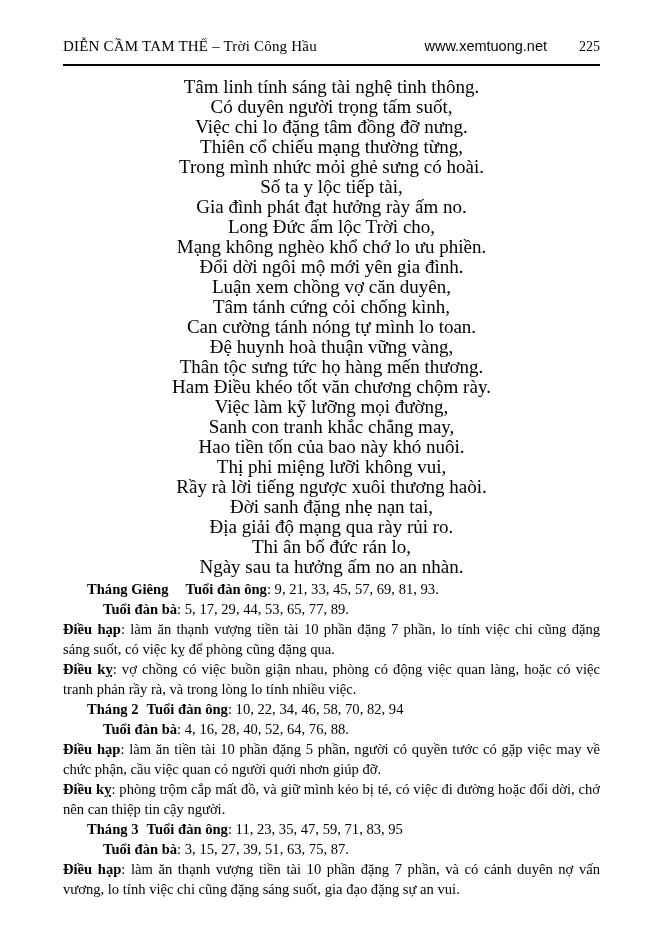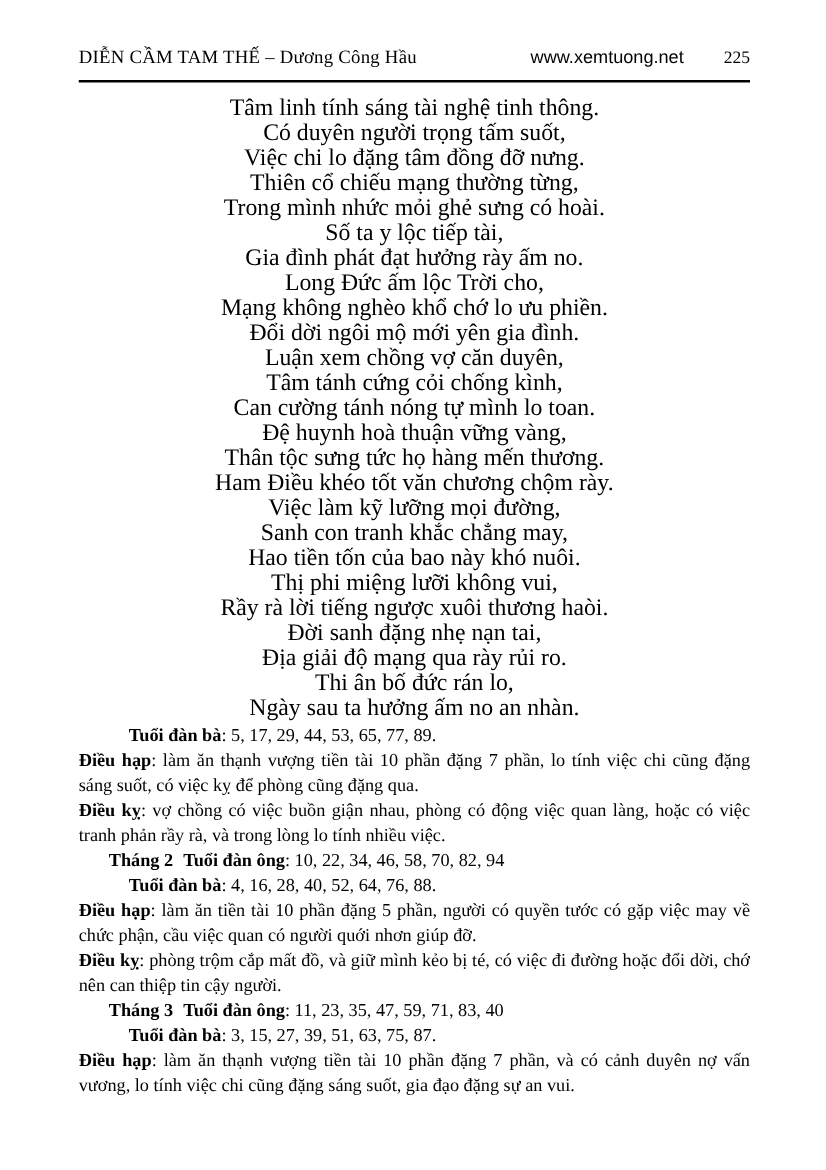--- a/index.html
+++ b/index.html
@@ -39,21 +39,21 @@
   .gap-narrow { margin-right: 8px; }
   .para { text-align: justify; }
 </style>
 </head>
 <body>
 
 <div class="page">
   <div class="content">
 
     <div class="header">
-      <span class="header-title">DIỄN CẦM TAM THẾ – Dương Công Hầu</span>
+      <span class="header-title">DIỄN CẦM TAM THẾ – Trời Công Hầu</span>
       <span class="header-right">
         <span class="header-site">www.xemtuong.net</span>
         <span class="header-page">225</span>
       </span>
     </div>
 
     <div class="poem">
         <div class="poem-line">Tâm linh tính sáng tài nghệ tinh thông.</div>
         <div class="poem-line">Có duyên người trọng tấm suốt,</div>
         <div class="poem-line">Việc chi lo đặng tâm đồng đỡ nưng.</div>
@@ -77,20 +77,23 @@
         <div class="poem-line">Rầy rà lời tiếng ngược xuôi thương haòi.</div>
         <div class="poem-line">Đời sanh đặng nhẹ nạn tai,</div>
         <div class="poem-line">Địa giải độ mạng qua rày rủi ro.</div>
         <div class="poem-line">Thi ân bố đức rán lo,</div>
         <div class="poem-line">Ngày sau ta hưởng ấm no an nhàn.</div>
       </div>
 
     <div class="months">
 
       <div>
+        <div class="month-line">
+          <span class="lbl gap-wide">Tháng Giêng</span><span class="lbl">Tuổi đàn ông</span><span>: 9, 21, 33, 45, 57, 69, 81, 93.</span>
+        </div>
         <div class="women-line">
           <span class="lbl">Tuổi đàn bà</span><span>: 5, 17, 29, 44, 53, 65, 77, 89.</span>
         </div>
         <div class="para">
           <span class="lbl">Điều hạp</span><span>: làm ăn thạnh vượng tiền tài 10 phần đặng 7 phần, lo tính việc chi cũng đặng sáng suốt, có việc kỵ để phòng cũng đặng qua.</span>
         </div>
         <div class="para">
           <span class="lbl">Điều kỵ</span><span>: vợ chồng có việc buồn giận nhau, phòng có động việc quan làng, hoặc có việc tranh phản rầy rà, và trong lòng lo tính nhiều việc.</span>
         </div>
       </div>
@@ -105,21 +108,21 @@
         <div class="para">
           <span class="lbl">Điều hạp</span><span>: làm ăn tiền tài 10 phần đặng 5 phần, người có quyền tước có gặp việc may về chức phận, cầu việc quan có người quới nhơn giúp đỡ.</span>
         </div>
         <div class="para">
           <span class="lbl">Điều kỵ</span><span>: phòng trộm cắp mất đồ, và giữ mình kẻo bị té, có việc đi đường hoặc đổi dời, chớ nên can thiệp tin cậy người.</span>
         </div>
       </div>
 
       <div>
         <div class="month-line">
-          <span class="lbl gap-narrow">Tháng 3</span><span class="lbl">Tuổi đàn ông</span><span>: 11, 23, 35, 47, 59, 71, 83, 40</span>
+          <span class="lbl gap-narrow">Tháng 3</span><span class="lbl">Tuổi đàn ông</span><span>: 11, 23, 35, 47, 59, 71, 83, 95</span>
         </div>
         <div class="women-line">
           <span class="lbl">Tuổi đàn bà</span><span>: 3, 15, 27, 39, 51, 63, 75, 87.</span>
         </div>
         <div class="para">
           <span class="lbl">Điều hạp</span><span>: làm ăn thạnh vượng tiền tài 10 phần đặng 7 phần, và có cảnh duyên nợ vấn vương, lo tính việc chi cũng đặng sáng suốt, gia đạo đặng sự an vui.</span>
         </div>
       </div>
 
     </div>

